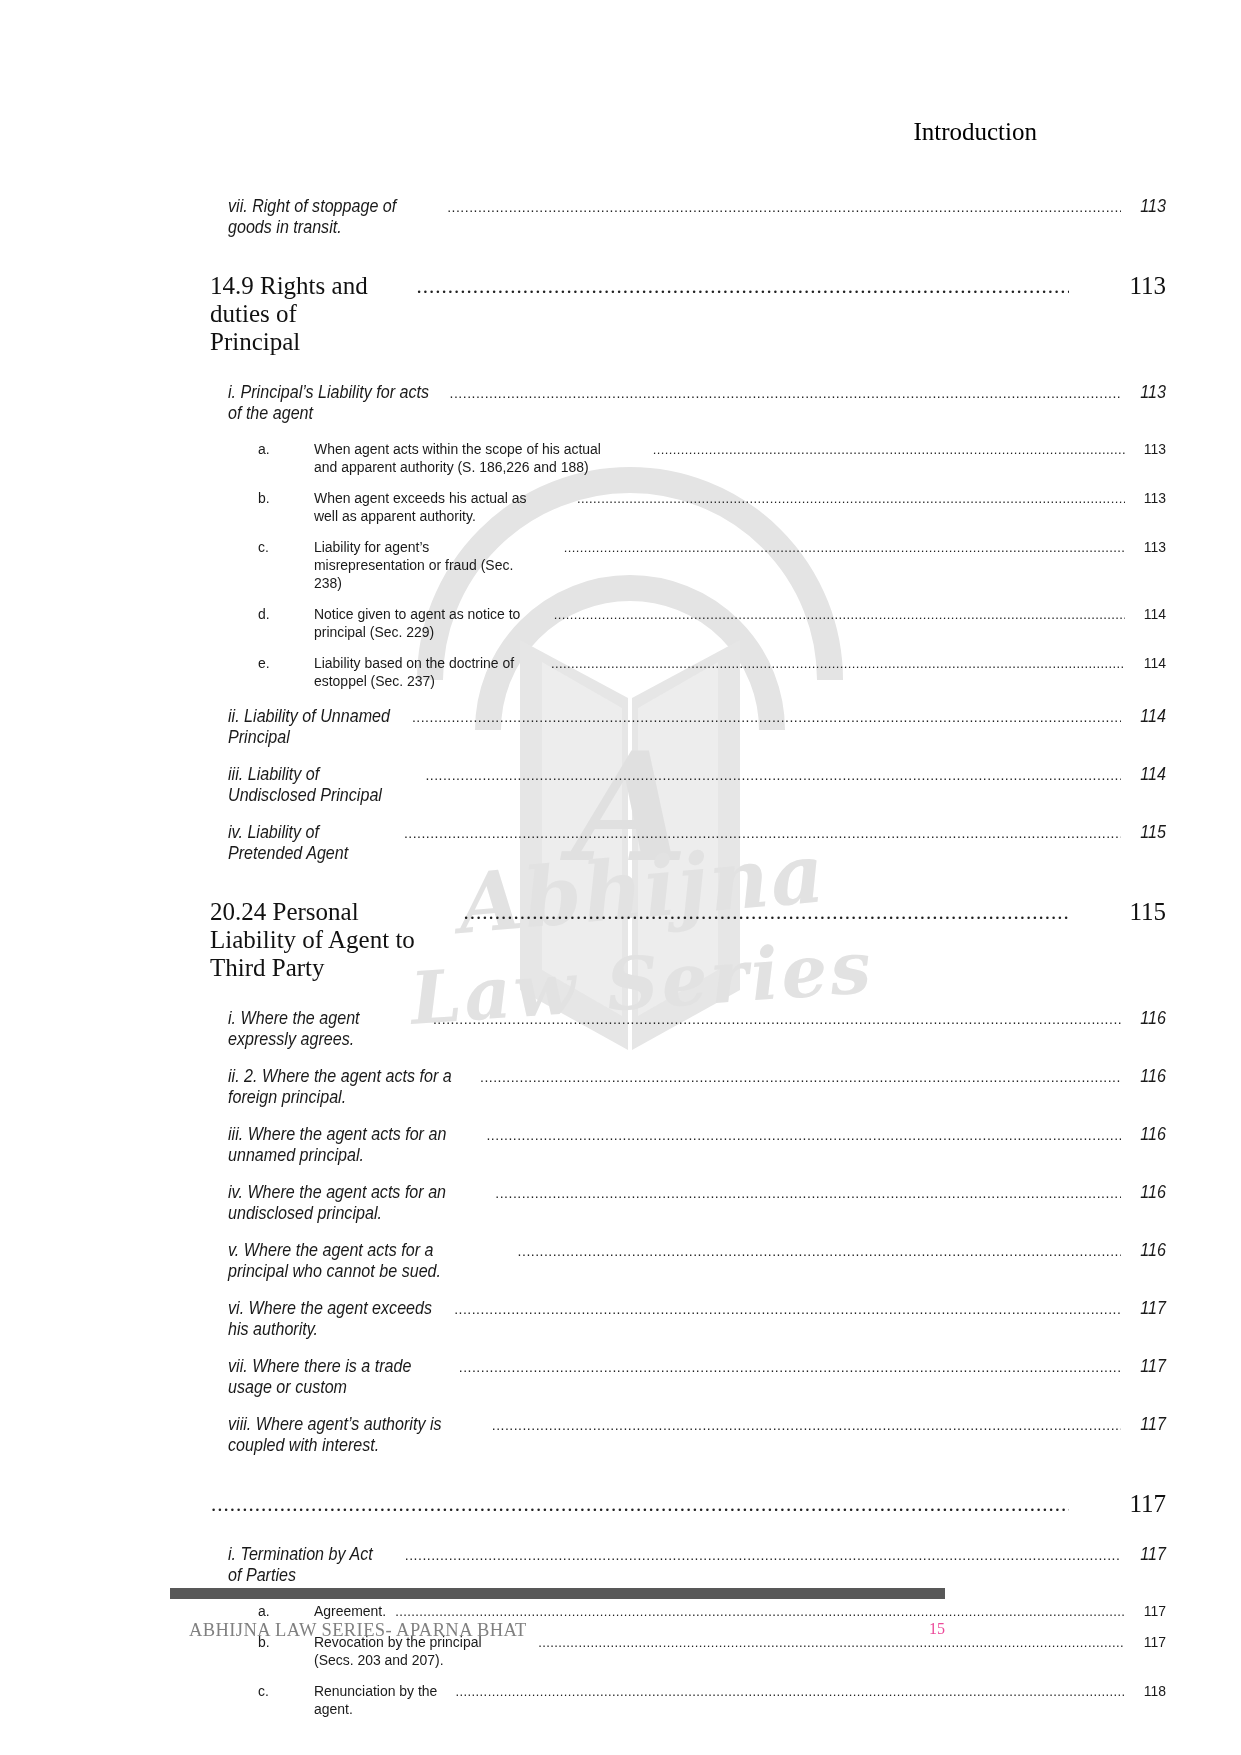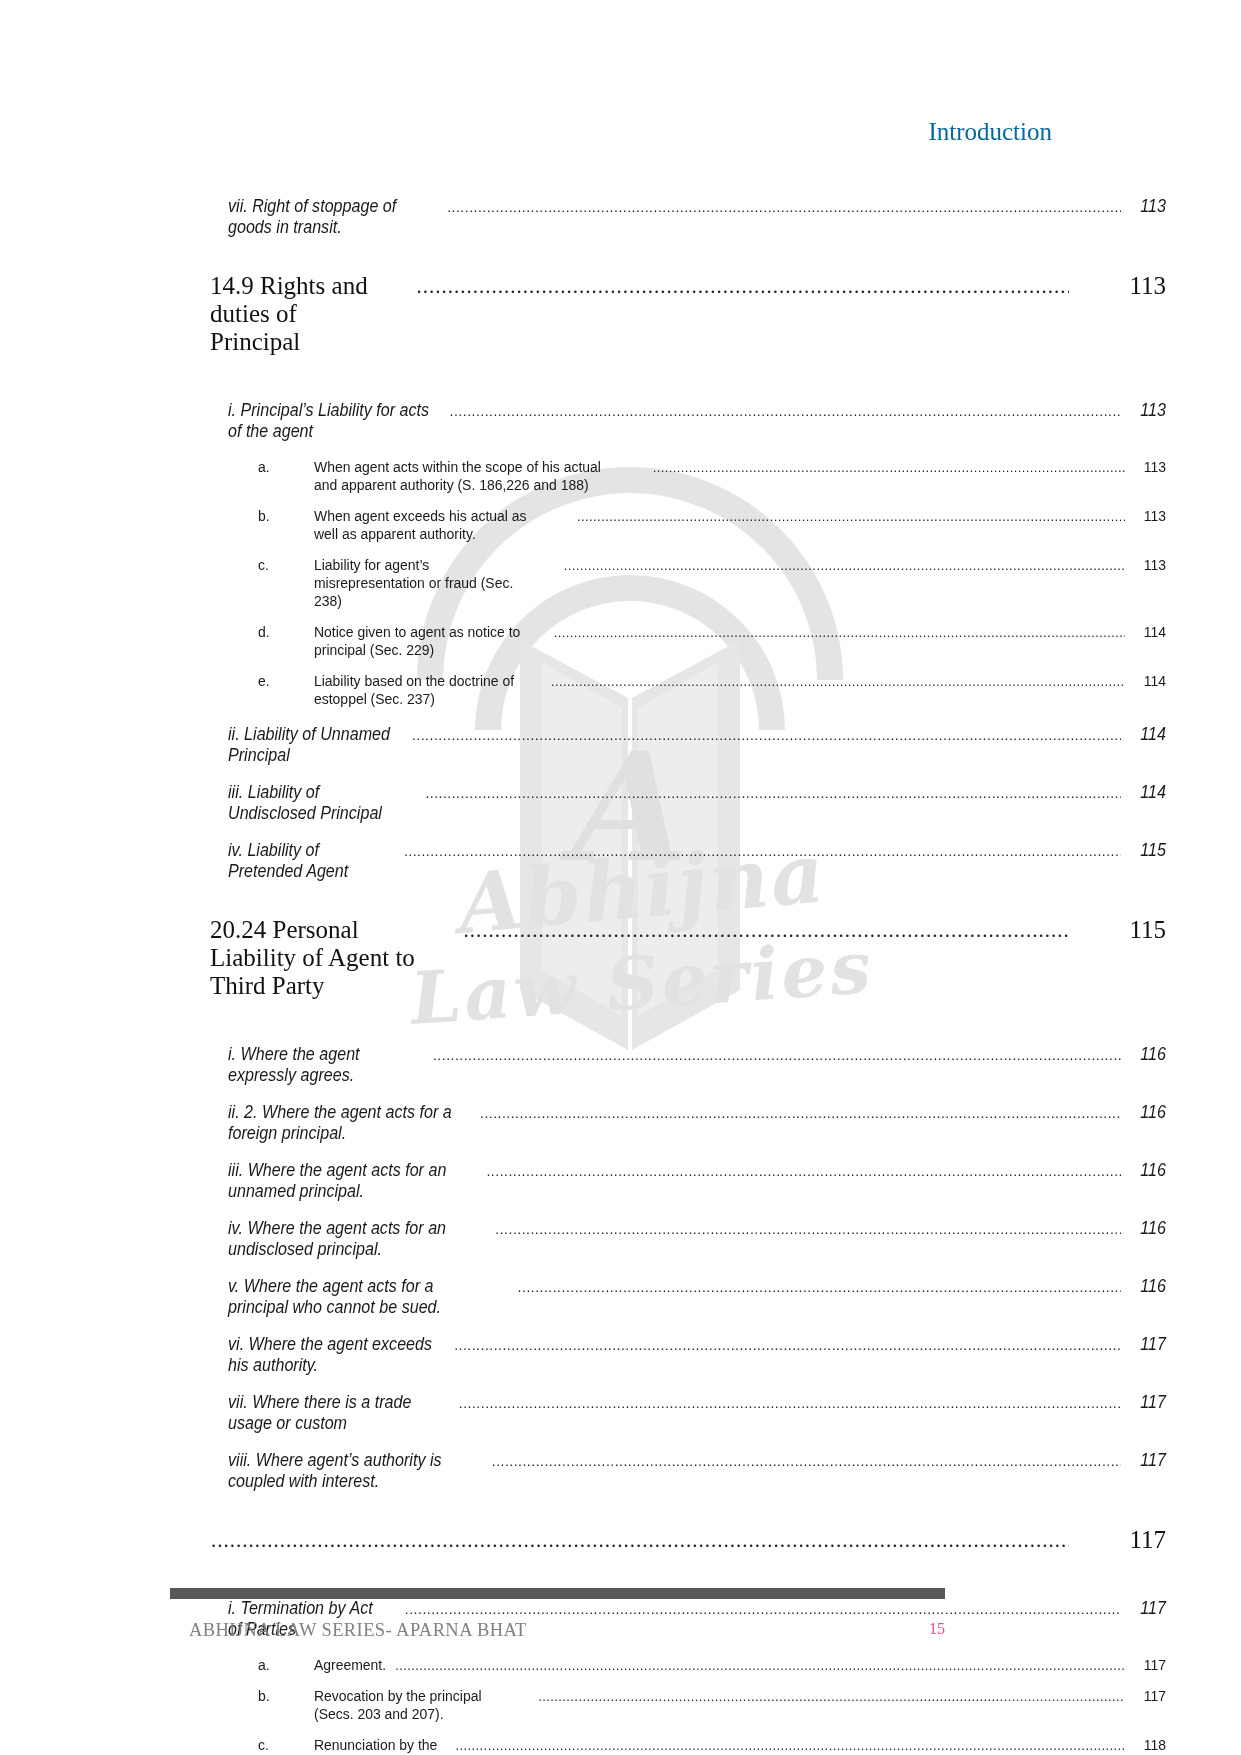--- a/index.html
+++ b/index.html
@@ -73,25 +73,25 @@
   
   .header {
     position: absolute;
     left: 0;
     top: 118px;
     width: 1241px;
     z-index: 2;
   }
   .header-title {
     position: absolute;
-    right: 189px;
+    right: 204px;
     top: 0;
     font-family: "Liberation Serif", serif;
     font-size: 25px;
-    color: #0369a1;
+    color: #000000;
     white-space: nowrap;
   }
 
   
   .toc {
     position: absolute;
     left: 0;
     top: 180px;
     width: 1241px;
     z-index: 2;
@@ -194,21 +194,21 @@
     transform-origin: right center;
     width: 40px;
   }
   .lvl3 .leader {
     font-size: 13px;
     letter-spacing: 0.4px;
   }
 
   
   .gap-before-chapter { margin-top: 34px; }
-  .gap-after-chapter  { margin-top: 44px; }
+  .gap-after-chapter  { margin-top: 26px; }
 
   
   .footer-rule {
     position: absolute;
     left: 170px;
     top: 1588px;
     width: 775px;
     height: 11px;
     background: #585858;
     z-index: 2;

